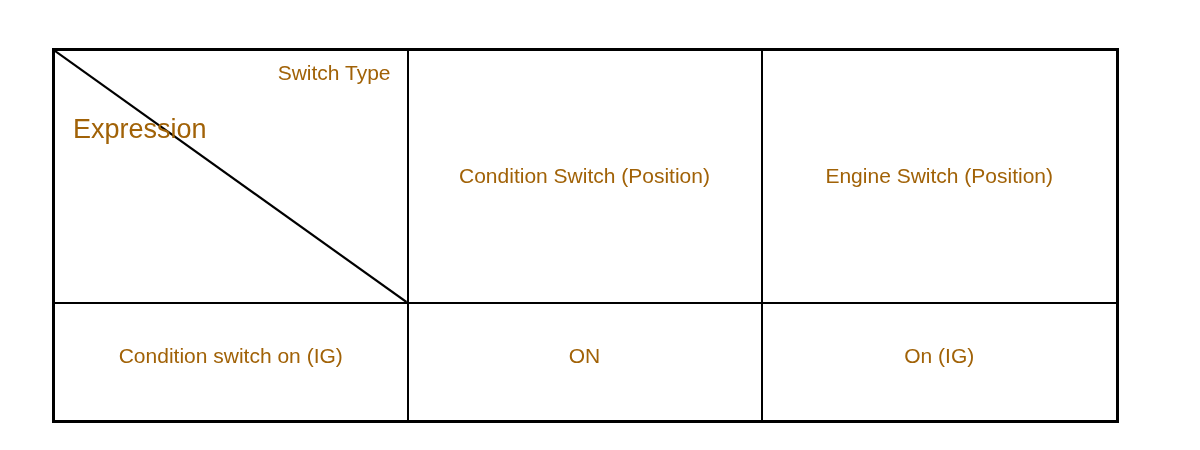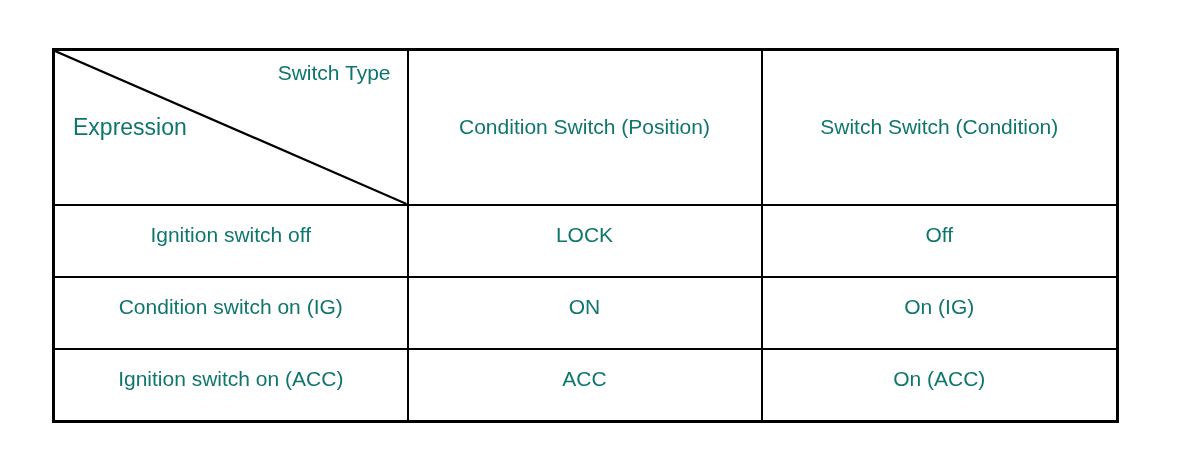--- a/index.html
+++ b/index.html
@@ -33,21 +33,21 @@
     background: #ffffff;
   }
 
   table.switch-table td {
     border: 2px solid #000000;
     padding: 0;
     text-align: center;
     vertical-align: middle;
     font-size: 21px;
     line-height: 1.15;
-    color: #0f766e;
+    color: #a16207;
     font-weight: 400;
   }
 
   
   col.c1 { width: 354px; }
   col.c2 { width: 354px; }
   col.c3 { width: 356px; }
 
   
   tr.header-row td { height: 127px; }
@@ -77,21 +77,21 @@
     position: absolute;
     right: 16px;
     top: 10px;
     font-size: 21px;
     white-space: nowrap;
   }
   .corner-label-bottom {
     position: absolute;
     left: 18px;
     top: 63px;
-    font-size: 23px;
+    font-size: 27px;
     white-space: nowrap;
   }
 
   
   td.col-head {
     font-size: 21px;
     vertical-align: middle;
   }
 
   
@@ -121,55 +121,33 @@
               <line x1="0" y1="0" x2="354" y2="127" stroke="#000000" stroke-width="2.2" vector-effect="non-scaling-stroke"></line>
             </svg>
             <span class="corner-label-top">Switch Type</span>
             <span class="corner-label-bottom">Expression</span>
           </div>
         </td>
         <td class="col-head">
           <span class="cell-text-head">Condition Switch (Position)</span>
         </td>
         <td class="col-head">
-          <span class="cell-text-head">Switch Switch (Condition)</span>
+          <span class="cell-text-head">Engine Switch (Position)</span>
         </td>
       </tr>
 
-      <tr class="data-row">
-        <td class="row-head">
-          <span class="cell-text">Ignition switch off</span>
-        </td>
-        <td class="data-cell">
-          <span class="cell-text">LOCK</span>
-        </td>
-        <td class="data-cell">
-          <span class="cell-text">Off</span>
-        </td>
-      </tr>
 
       <tr class="data-row">
         <td class="row-head">
           <span class="cell-text">Condition switch on (IG)</span>
         </td>
         <td class="data-cell">
           <span class="cell-text">ON</span>
         </td>
         <td class="data-cell">
           <span class="cell-text">On (IG)</span>
         </td>
       </tr>
 
-      <tr class="data-row">
-        <td class="row-head">
-          <span class="cell-text">Ignition switch on (ACC)</span>
-        </td>
-        <td class="data-cell">
-          <span class="cell-text">ACC</span>
-        </td>
-        <td class="data-cell">
-          <span class="cell-text">On (ACC)</span>
-        </td>
-      </tr>
 
     </tbody>
   </table>
 </div>
 
 </body></html>

